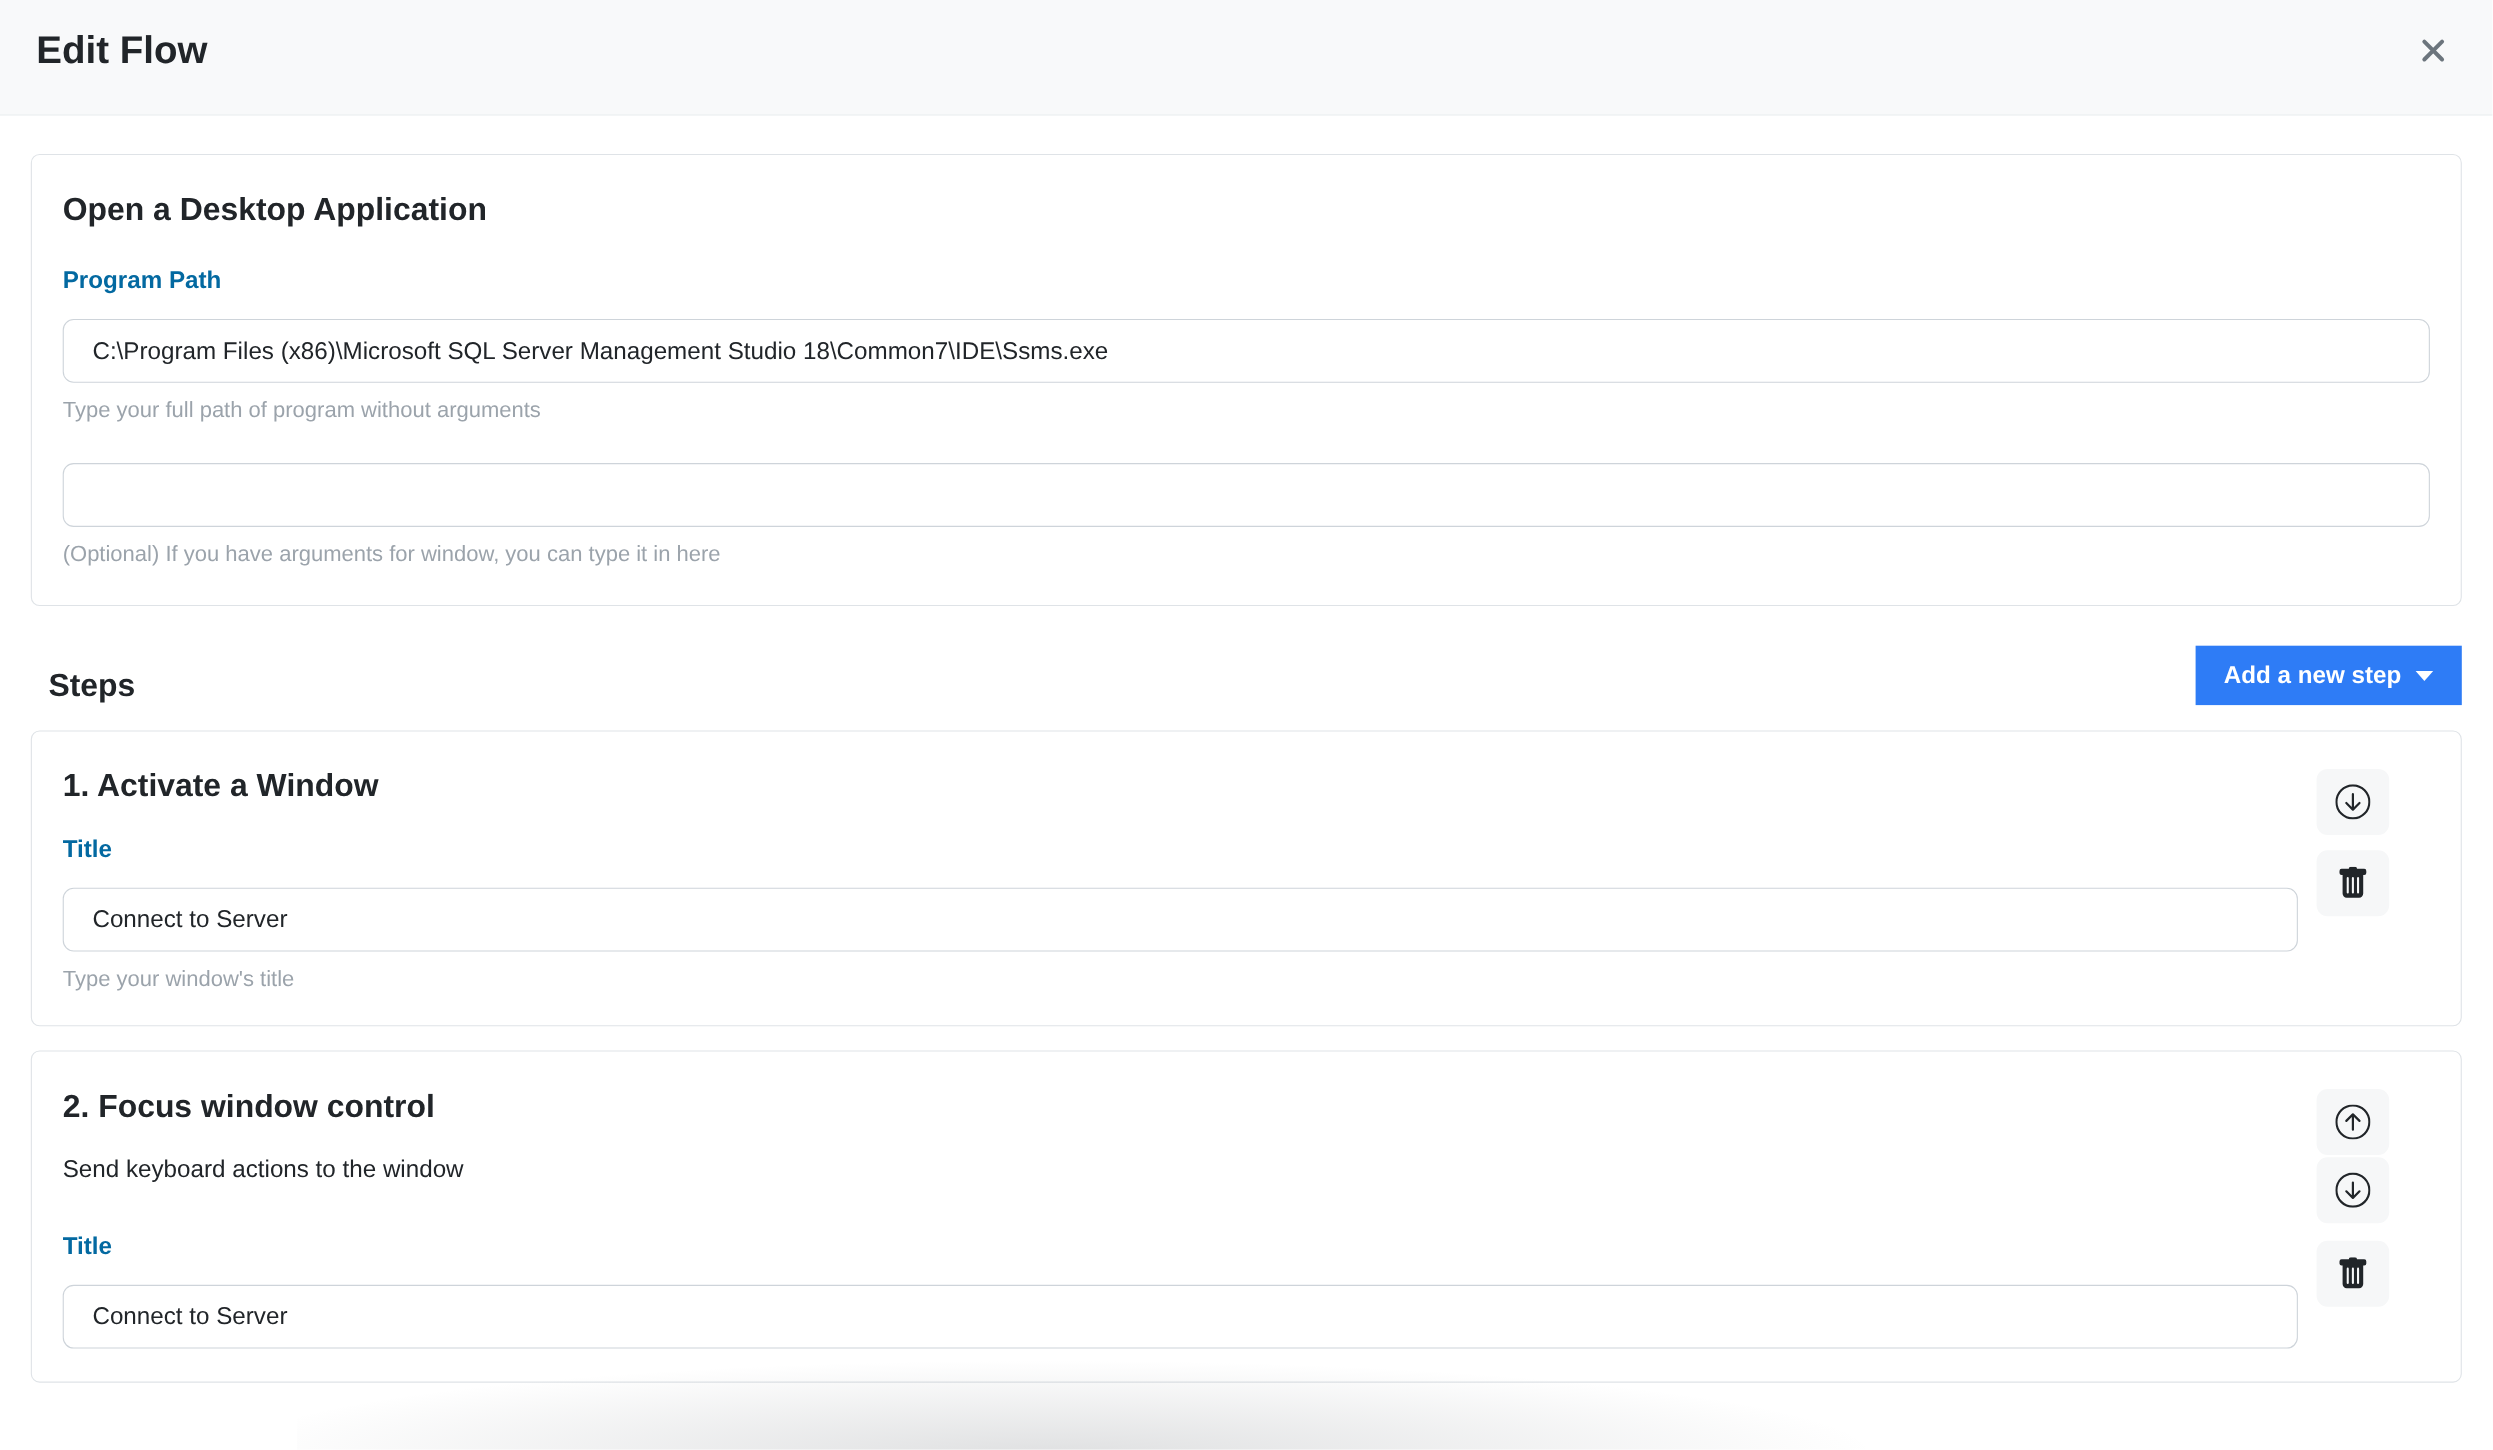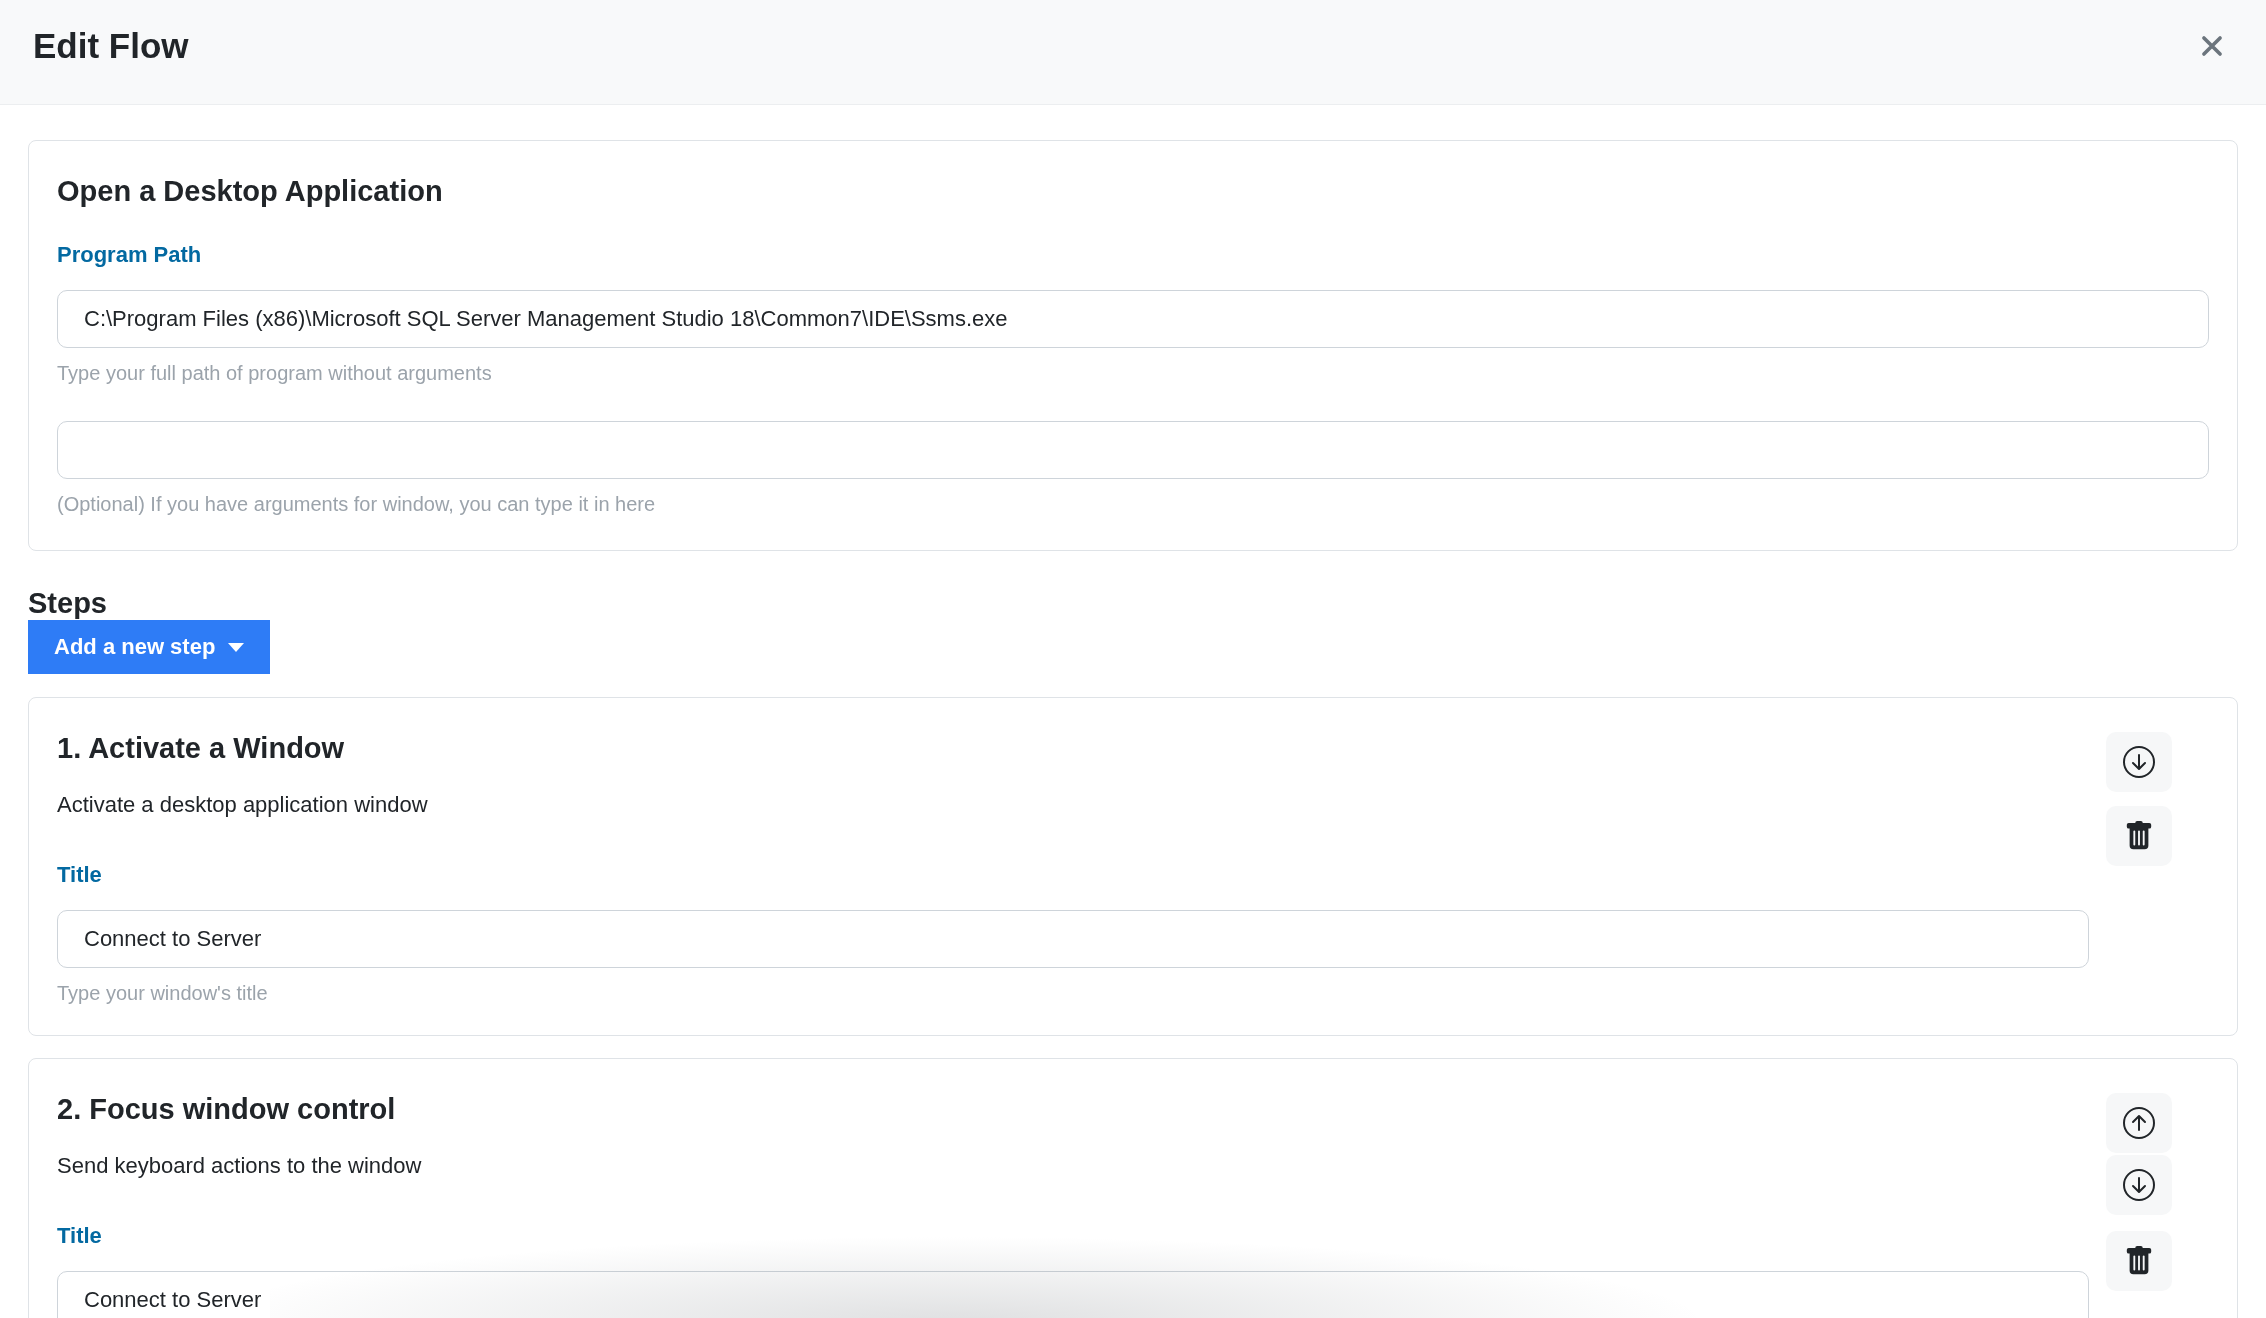--- a/index.html
+++ b/index.html
@@ -35,21 +35,21 @@
   .form-label { display:block; font-size:22px; font-weight:600; color:#0369a1; margin-bottom:22px; }
   .text-input {
     display:block; width:100%; height:58px; border:1px solid #ced4da; border-radius:10px;
     padding:0 26px; font-size:22px; color:#212529; background:#fff; outline:none;
     font-family:"Liberation Sans", sans-serif;
   }
   .help-text { font-size:20px; color:#9ba3ab; margin-top:14px; }
 
   
   .steps-row {
-    margin:36px 0 23px 0; display:flex; align-items:flex-start; justify-content:space-between;flex-direction:column;
+    margin:36px 0 23px 16px; display:flex; align-items:flex-end; justify-content:space-between;
   }
   .steps-heading { font-size:29px; font-weight:700; color:#212529; }
   .add-step-btn {
     background:#2e7cf6; border:none; border-radius:0; height:54px; padding:0 26px;
     display:flex; align-items:center; gap:13px; cursor:pointer;
     font-size:22px; font-weight:600; color:#ffffff;
     font-family:"Liberation Sans", sans-serif;
   }
   .caret-down {
     width:0; height:0; border-left:8px solid transparent; border-right:8px solid transparent;
@@ -111,21 +111,20 @@
     <div class="steps-heading">Steps</div>
     <button class="add-step-btn">
       <span>Add a new step</span>
       <span class="caret-down"></span>
     </button>
   </div>
 
   <div class="step-card">
     <div class="step-main">
       <h3 class="step-title">1. Activate a Window</h3>
-      <div class="step-desc">Activate a desktop application window</div>
       <div class="field">
         <label class="form-label">Title</label>
         <input class="text-input" type="text" value="Connect to Server" style="">
         <div class="help-text">Type your window's title</div>
       </div>
     </div>
     <div class="step-actions">
       <button class="icon-btn">
         <svg width="32" height="32" viewBox="0 0 16 16" fill="currentColor">
           <path d="M1 8a7 7 0 1 0 14 0A7 7 0 0 0 1 8zm15 0A8 8 0 1 1 0 8a8 8 0 0 1 16 0zM8.5 4.5a.5.5 0 0 0-1 0v5.793L5.354 8.146a.5.5 0 1 0-.708.708l3 3a.5.5 0 0 0 .708 0l3-3a.5.5 0 0 0-.708-.708L8.5 10.293V4.5z"></path>

